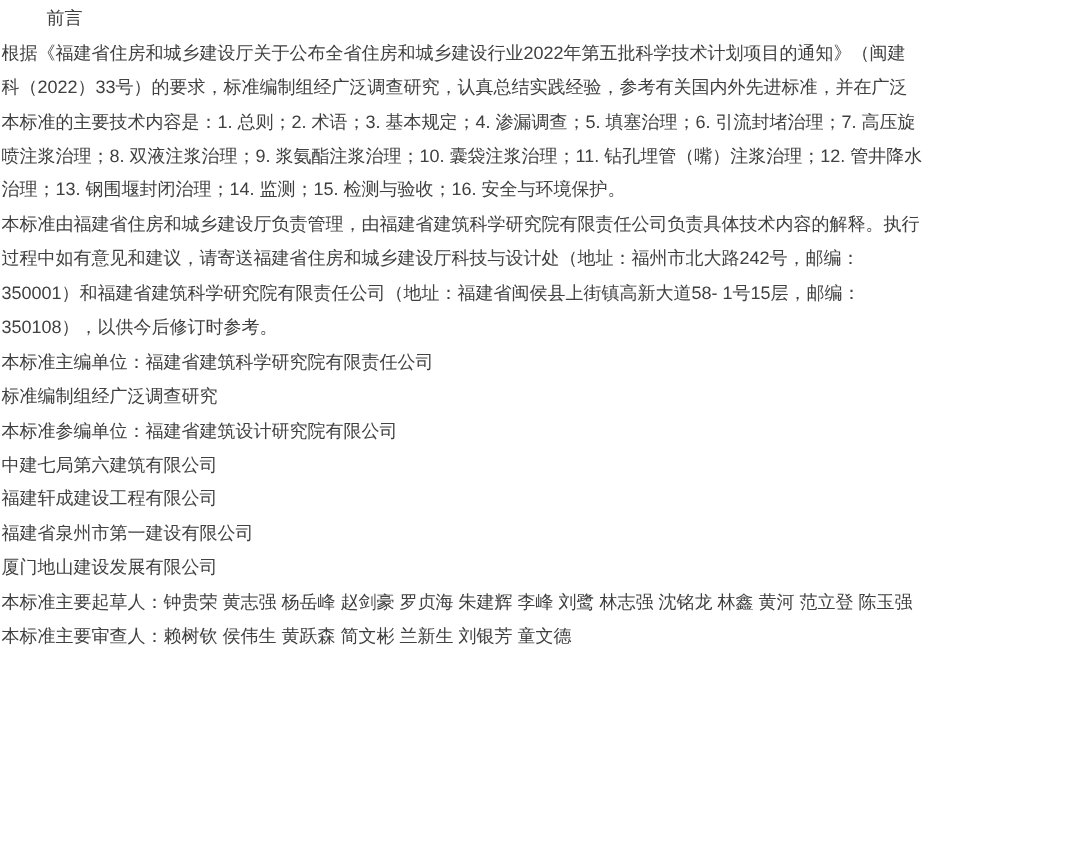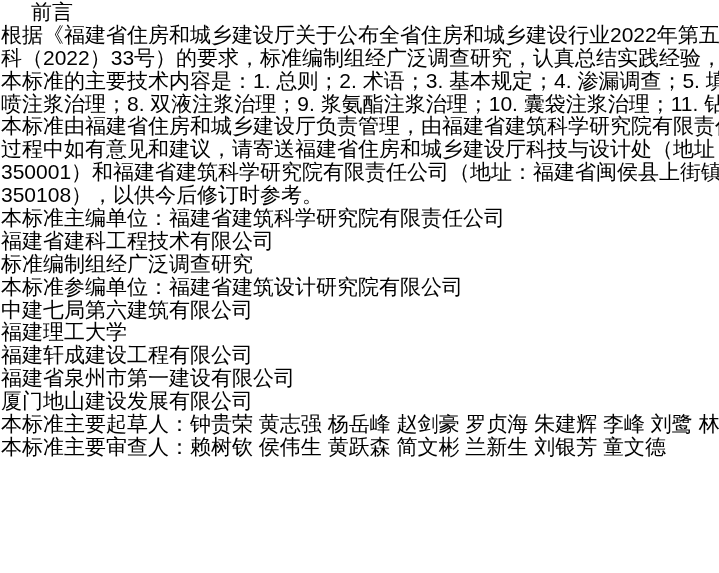--- a/index.html
+++ b/index.html
@@ -7,23 +7,23 @@
     padding: 0;
     background: #ffffff;
   }
   .page {
     position: relative;
     width: 719px;
     height: 573px;
     background: #ffffff;
     overflow: hidden;
     font-family: "Liberation Sans", "DejaVu Sans", sans-serif;
-    font-size: 21px;
+    font-size: 12px;
     line-height: 22.9px;
-    color: #000000;
+    color: #404040;
   }
   .doc-body {
     padding: 1px 0 0 1px;
   }
   .line {
     white-space: pre;
     overflow: hidden;
     height: 22.9px;
   }
   .heading {
@@ -36,30 +36,29 @@
 <body>
 
 <div class="page">
   <div class="doc-body">
     <div class="heading">前言</div>
     <div id="doc-lines">
         <div class="line">根据《福建省住房和城乡建设厅关于公布全省住房和城乡建设行业2022年第五批科学技术计划项目的通知》（闽建</div>
         <div class="line">科（2022）33号）的要求，标准编制组经广泛调查研究，认真总结实践经验，参考有关国内外先进标准，并在广泛</div>
         <div class="line">本标准的主要技术内容是：1. 总则；2. 术语；3. 基本规定；4. 渗漏调查；5. 填塞治理；6. 引流封堵治理；7. 高压旋</div>
         <div class="line">喷注浆治理；8. 双液注浆治理；9. 浆氨酯注浆治理；10. 囊袋注浆治理；11. 钻孔埋管（嘴）注浆治理；12. 管井降水</div>
+        <div class="line">治理；13. 钢围堰封闭治理；14. 监测；15. 检测与验收；16. 安全与环境保护。</div>
         <div class="line">本标准由福建省住房和城乡建设厅负责管理，由福建省建筑科学研究院有限责任公司负责具体技术内容的解释。执行</div>
         <div class="line">过程中如有意见和建议，请寄送福建省住房和城乡建设厅科技与设计处（地址：福州市北大路242号，邮编：</div>
         <div class="line">350001）和福建省建筑科学研究院有限责任公司（地址：福建省闽侯县上街镇高新大道58- 1号15层，邮编：</div>
         <div class="line">350108），以供今后修订时参考。</div>
         <div class="line">本标准主编单位：福建省建筑科学研究院有限责任公司</div>
-        <div class="line">福建省建科工程技术有限公司</div>
         <div class="line">标准编制组经广泛调查研究</div>
         <div class="line">本标准参编单位：福建省建筑设计研究院有限公司</div>
         <div class="line">中建七局第六建筑有限公司</div>
-        <div class="line">福建理工大学</div>
         <div class="line">福建轩成建设工程有限公司</div>
         <div class="line">福建省泉州市第一建设有限公司</div>
         <div class="line">厦门地山建设发展有限公司</div>
         <div class="line">本标准主要起草人：钟贵荣 黄志强 杨岳峰 赵剑豪 罗贞海 朱建辉 李峰 刘鹭 林志强 沈铭龙 林鑫 黄河 范立登 陈玉强</div>
         <div class="line">本标准主要审查人：赖树钦 侯伟生 黄跃森 简文彬 兰新生 刘银芳 童文德</div>
       </div>
   </div>
 </div>
 
 </body></html>

